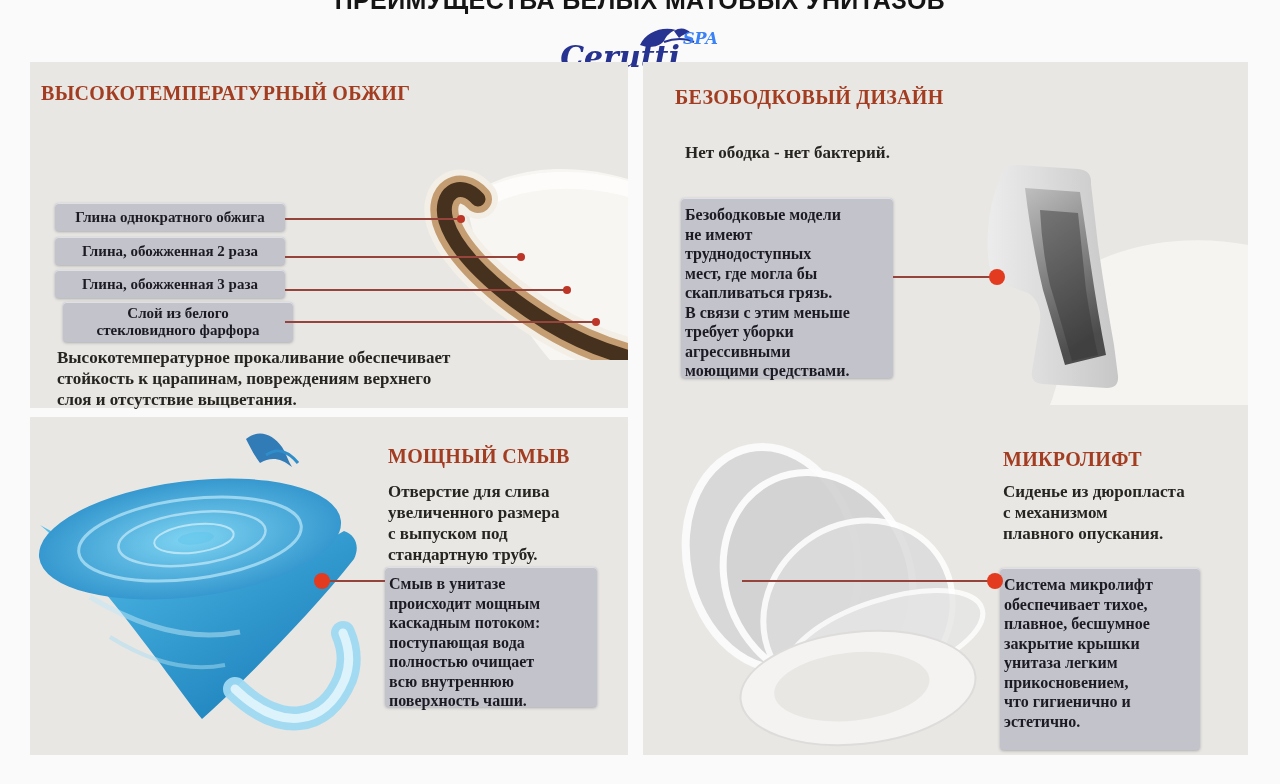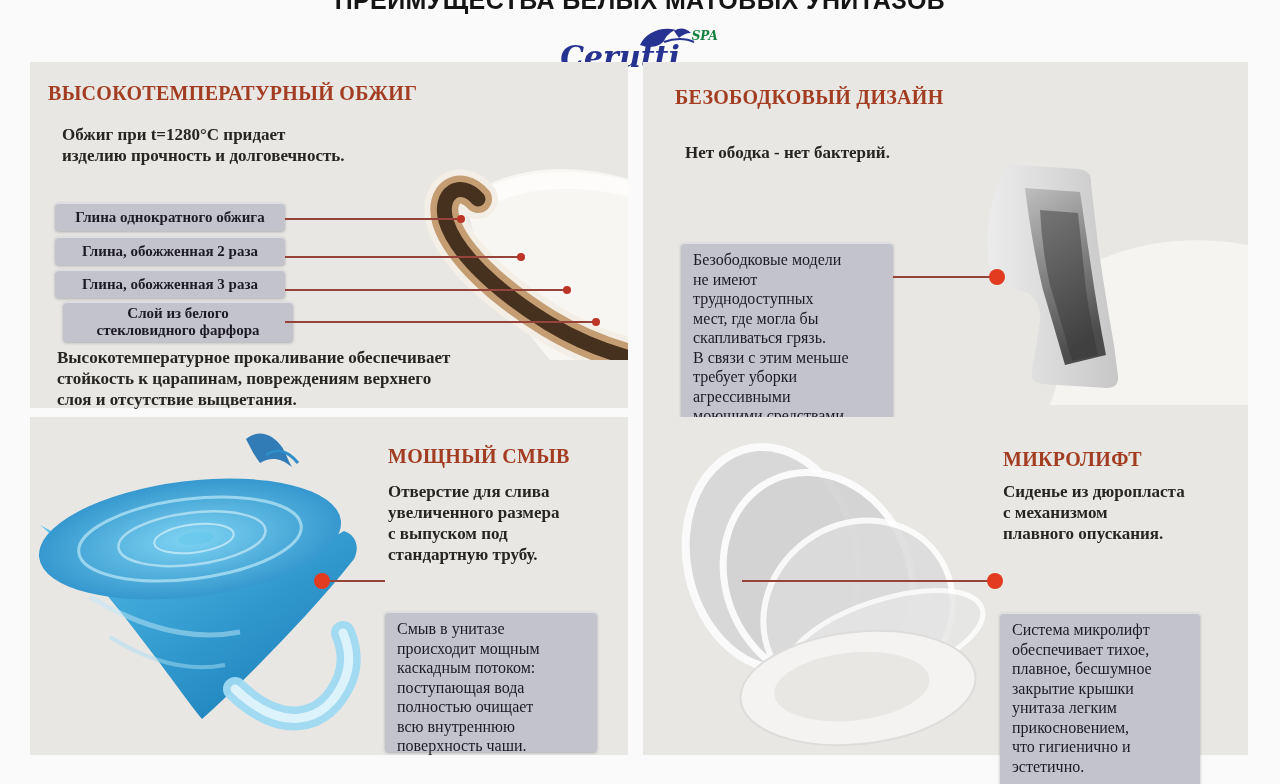--- a/index.html
+++ b/index.html
@@ -4,34 +4,34 @@
 <style>
   html,body{margin:0;padding:0;width:1280px;height:784px;overflow:hidden;background:#fbfafa;}
   *{box-sizing:border-box;}
   .page{position:relative;width:1280px;height:784px;font-family:"Liberation Serif",serif;}
 
   
   .header{position:absolute;top:0;left:0;width:1280px;height:60px;display:flex;align-items:center;justify-content:center;gap:18px;flex-direction:column;}
   .header-title{font-family:"Liberation Sans",sans-serif;font-weight:800;font-size:25px;letter-spacing:.4px;color:#151515;}
   .logo{position:relative;font-family:"DejaVu Serif",serif;font-style:italic;font-weight:bold;font-size:30px;color:#273390;padding:6px 40px 0 0;}
   .logo-swoosh{position:absolute;top:-8px;right:24px;}
-  .logo-spa{position:absolute;top:-4px;right:2px;font-size:12px;color:#15803d;}
+  .logo-spa{position:absolute;top:-4px;right:2px;font-size:16px;color:#3b82f6;}
 
   
   .panel{position:absolute;background:#e8e7e4;}
   .panel-tl{left:30px;top:62px;width:598px;height:346px;}
   .panel-tr{left:643px;top:62px;width:605px;height:446px;}
   .panel-bl{left:30px;top:417px;width:598px;height:338px;}
   .panel-br{left:643px;top:417px;width:605px;height:338px;}
 
   .sec-title{position:absolute;font-weight:bold;font-size:20px;letter-spacing:.3px;color:#a33d22;white-space:pre-line;}
   .body-text{position:absolute;font-weight:bold;font-size:17px;line-height:1.24;color:#262520;white-space:pre-line;}
 
   .callout{position:absolute;background:#c3c3cc;border-radius:4px;box-shadow:inset 0 1px 0 #dfdfe6,0 1px 3px rgba(60,60,70,.35);
-           font-weight:normal;font-size:16px;line-height:1.22;color:#1c1b24;white-space:pre-line;padding:7px 12px;margin-top:45px;}
+           font-weight:bold;font-size:16px;line-height:1.22;color:#1c1b24;white-space:pre-line;padding:7px 4px;}
   .layer-label{position:absolute;left:25px;width:230px;background:#c3c3cc;border-radius:4px;
            box-shadow:inset 0 1px 0 #dfdfe6,0 1px 3px rgba(60,60,70,.35);
            display:flex;align-items:center;justify-content:center;text-align:center;
            font-weight:bold;font-size:15px;line-height:1.12;color:#1c1b24;white-space:pre-line;}
 
   .leader{position:absolute;height:2px;background:#96443b;}
   .dot-sm{position:absolute;width:8px;height:8px;border-radius:50%;background:#bc3526;}
   .dot-lg{position:absolute;width:16px;height:16px;border-radius:50%;background:#e23b1f;}
 
   .img{position:absolute;}
@@ -48,23 +48,21 @@
       <svg class="logo-swoosh" width="60" height="26" viewBox="0 0 60 26">
         <path d="M4,20 C10,7 26,1 40,5 C34,7 30,11 28,16 C22,23 12,23 4,20 Z" fill="#273390"></path>
         <path d="M38,6 C44,2 50,3 55,8 C50,8 46,10 43,13 Z" fill="#273390"></path>
         <path d="M28,17 C38,13 50,13 58,17" stroke="#273390" stroke-width="2" fill="none"></path>
       </svg>
       <span class="logo-spa">SPA</span>
     </div>
   </div>
 
   <div class="panel panel-tl">
-    <div class="sec-title" style="left:18px;top:20px;">ВЫСОКОТЕМПЕРАТУРНЫЙ ОБЖИГ</div>
-    <div class="body-text" style="left:32px;top:62px;">Обжиг при t=1280°С придает
-изделию  прочность и долговечность.</div>
+    <div class="sec-title" style="left:11px;top:20px;">ВЫСОКОТЕМПЕРАТУРНЫЙ ОБЖИГ</div>
 
     <svg class="img" style="left:370px;top:93px;" width="228" height="205" viewBox="0 0 228 205">
       <path d="M70,42 C105,12 170,6 228,24 L228,205 L150,205 C120,170 90,120 76,85 C70,70 67,55 70,42 Z" fill="#f7f6f2"></path>
       <path d="M80,36 C120,14 180,12 228,26 L228,42 C180,28 120,32 88,52 Z" fill="#fdfdfb" opacity="0.9"></path>
       <path d="M78,44 C60,24 38,38 46,66 C56,98 96,136 148,168 C176,185 205,196 226,202" fill="none" stroke="#f3efe7" stroke-width="40" stroke-linecap="round"></path>
       <path d="M78,44 C60,24 38,38 46,66 C56,98 96,136 148,168 C176,185 205,196 226,202" fill="none" stroke="#c49d72" stroke-width="28" stroke-linecap="round"></path>
       <path d="M78,44 C60,24 38,38 46,66 C56,98 96,136 148,168 C176,185 205,196 226,202" fill="none" stroke="#46311e" stroke-width="15" stroke-linecap="round"></path>
     </svg>
 
     <div class="layer-label" style="top:141px;height:28px;">Глина однократного обжига</div>

